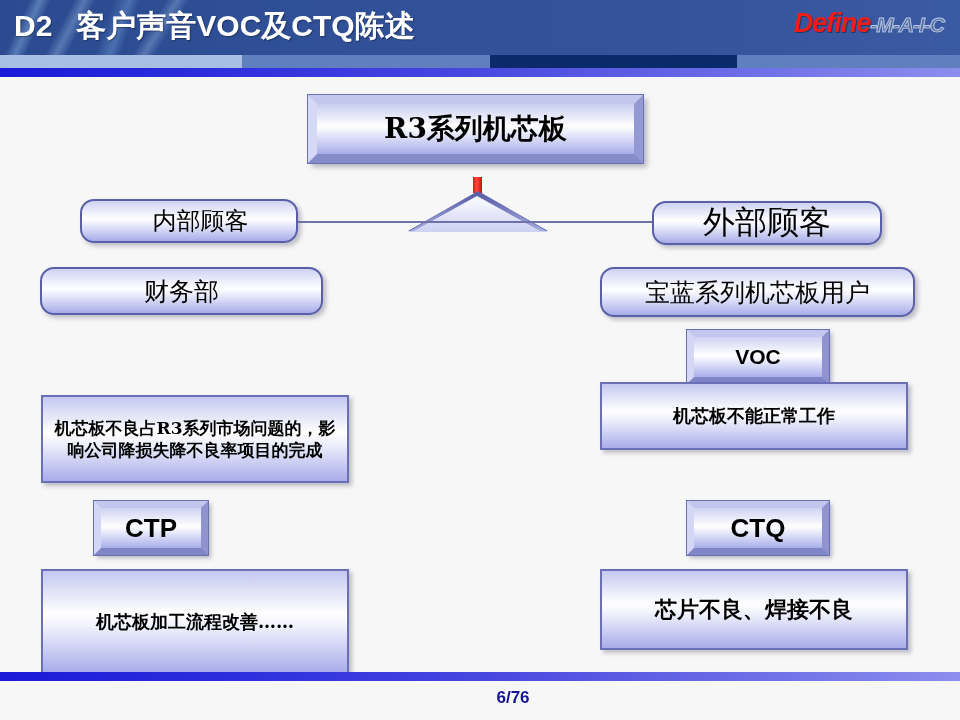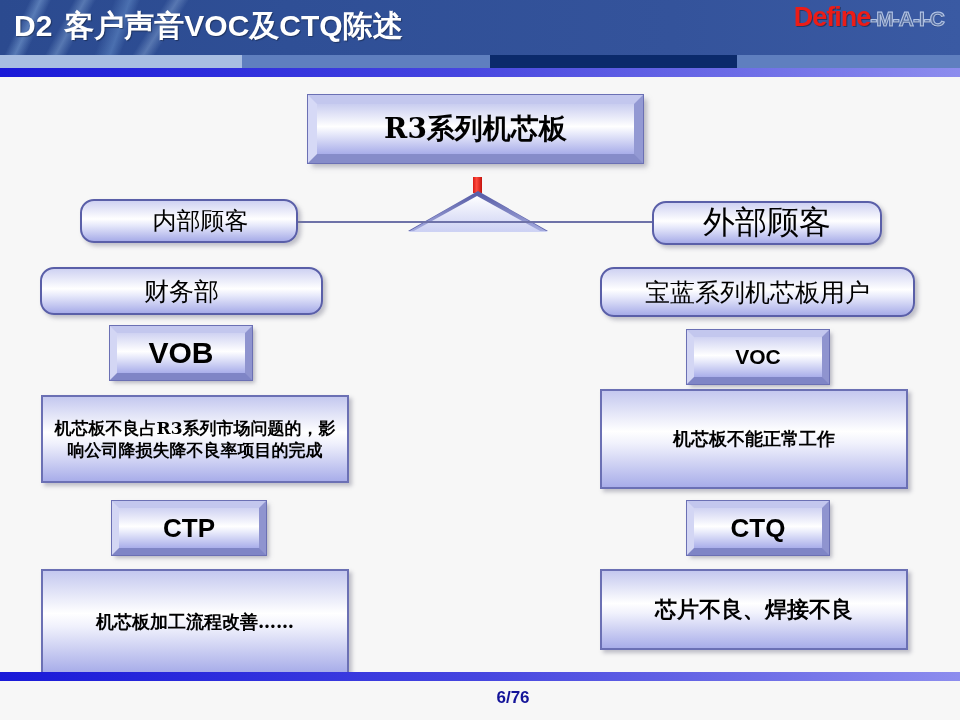--- a/index.html
+++ b/index.html
@@ -39,30 +39,31 @@
   #slide-title {
     position: absolute;
     left: 14px; top: 6px;
     color: #ffffff;
     font-size: 30px;
     font-weight: bold;
     letter-spacing: 0px;
     white-space: nowrap;
     text-shadow: 1px 1px 1px rgba(0,0,0,0.35);
   }
-  #slide-title .t-code { margin-right: 12px; }
+  #slide-title .t-code { margin-right: 24px; }
 
   #dmaic-stage {
     position: absolute;
-    right: 16px; top: 2px;
+    right: 16px; top: 8px;
     white-space: nowrap;
     font-size: 27px;
     font-weight: bold;
     font-family: "Liberation Sans", "DejaVu Sans", sans-serif;
     letter-spacing: -1px;
+    font-style: italic;
   }
   #dmaic-stage .dm-active {
     color: #ec1c17;
     text-shadow: 1px 1px 0 rgba(0,0,0,0.35);
   }
   #dmaic-stage .dm-rest {
     color: rgba(200,215,240,0.30);
     -webkit-text-stroke: 1px rgba(215,228,248,0.75);
     text-shadow: 0 1px 0 rgba(20,40,90,0.5);
   }
@@ -258,45 +259,42 @@
     <span>内部顾客</span>
   </div>
   <div class="pill" style="left:652px; top:124px; width:230px; height:44px; font-size:32px;">
     <span>外部顾客</span>
   </div>
 
   <div class="pill" style="left:40px; top:190px; width:283px; height:48px; font-size:25px;">
     <span>财务部</span>
   </div>
 
-  <div class="plate" style="left:110px; top:249px; width:142px; height:54px; font-size:30px; font-family:'Liberation Sans', sans-serif;">
-    <span>VOB</span>
-  </div>
 
   <div class="desc-box" style="left:41px; top:318px; width:308px; height:88px; font-size:17px;">
     <span>机芯板不良占R3系列市场问题的，影响公司降损失降不良率项目的完成</span>
   </div>
 
-  <div class="plate" style="left:112px; top:424px; width:154px; height:54px; font-size:26px; font-family:'Liberation Sans', sans-serif;">
+  <div class="plate" style="left:94px; top:424px; width:114px; height:54px; font-size:26px; font-family:'Liberation Sans', sans-serif;">
     <span>CTP</span>
   </div>
 
   <div class="desc-box" style="left:41px; top:492px; width:308px; height:105px; font-size:18px;">
     <span>机芯板加工流程改善……</span>
   </div>
 
   <div class="pill" style="left:600px; top:190px; width:315px; height:50px; font-size:25px;">
     <span>宝蓝系列机芯板用户</span>
   </div>
 
   <div class="plate" style="left:687px; top:253px; width:142px; height:54px; font-size:21px; font-family:'Liberation Sans', sans-serif;">
     <span>VOC</span>
   </div>
 
-  <div class="desc-box" style="left:600px; top:312px; width:308px; height:100px; font-size:18px;">
+  <div class="desc-box" style="left:600px; top:305px; width:308px; height:68px; font-size:18px;">
     <span>机芯板不能正常工作</span>
   </div>
 
   <div class="plate" style="left:687px; top:424px; width:142px; height:54px; font-size:26px; font-family:'Liberation Sans', sans-serif;">
     <span>CTQ</span>
   </div>
 
   <div class="desc-box" style="left:600px; top:492px; width:308px; height:81px; font-size:22px;">
     <span>芯片不良、焊接不良</span>
   </div>

